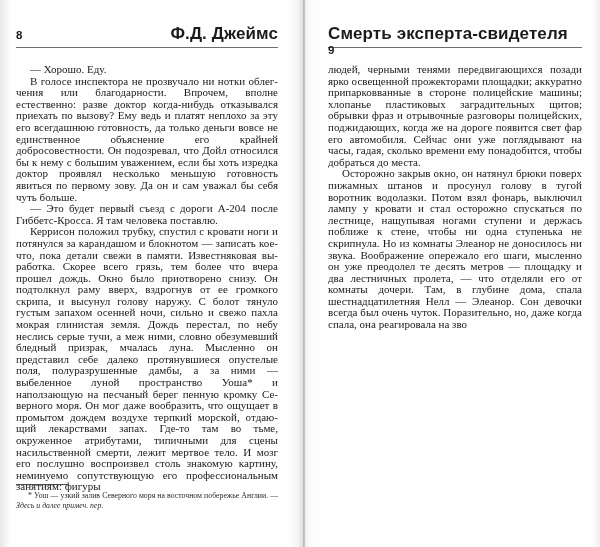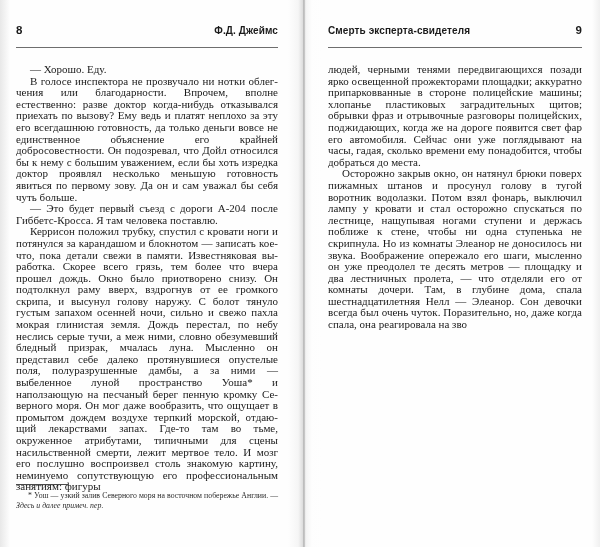--- a/index.html
+++ b/index.html
@@ -88,29 +88,29 @@
   }
   .runhead .folio {
     font-family: "Liberation Sans", "DejaVu Sans", sans-serif;
     font-size: 11.5px;
     font-weight: 700;
     color: #1b1b1b;
     letter-spacing: 0.2px;
   }
   .runhead .rh-title {
     font-family: "Liberation Sans", "DejaVu Sans", sans-serif;
-    font-size: 10px;
+    font-size: 17px;
     font-weight: 700;
     color: #1b1b1b;
     letter-spacing: 0.1px;
     white-space: nowrap;
   }
   .runhead.left  { justify-content: space-between; }
   .runhead.left  .rh-title { margin-left: auto; }
-  .runhead.right { justify-content: space-between; }
+  .runhead.right { justify-content: space-between; flex-direction: column; }
 
   
   .body-col {
     font-size: 11px;
     line-height: 11.6px;
     color: #1a1a1a;
     text-align: justify;
     text-justify: inter-word;
     hyphens: manual;
   }

